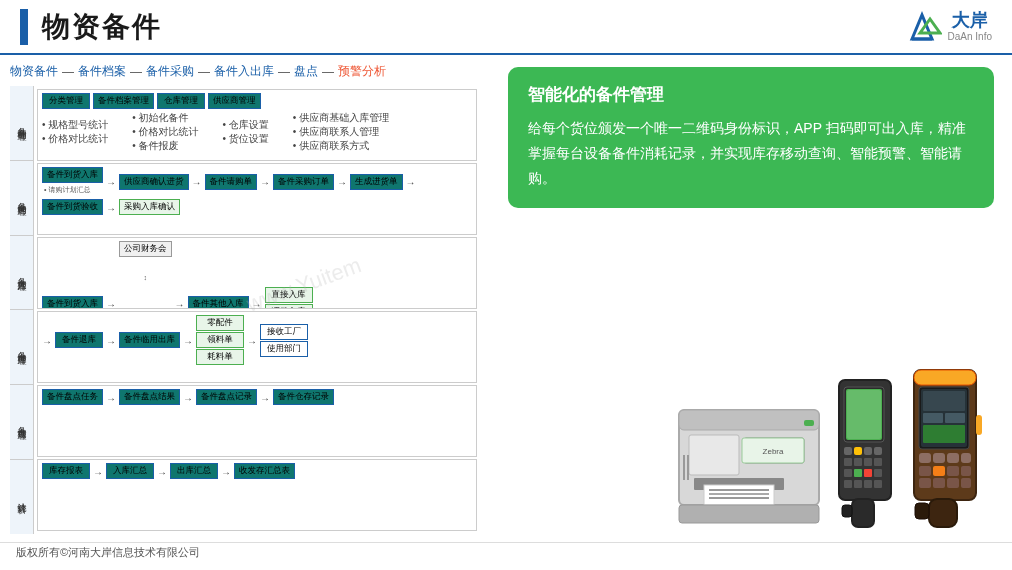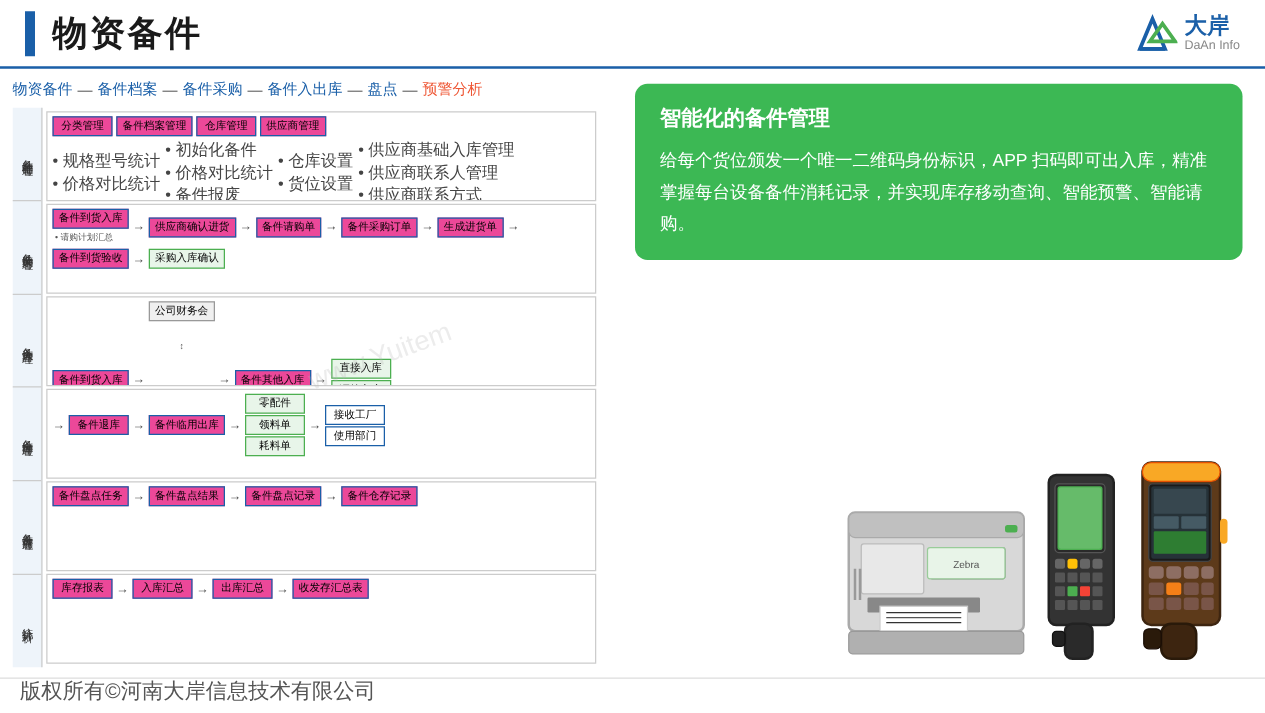--- a/index.html
+++ b/index.html
@@ -39,20 +39,21 @@
       gap: 6px;
     }
     .logo-symbol {
       width: 40px;
       height: 36px;
     }
     .logo-text {
       display: flex;
       flex-direction: column;
       line-height: 1.2;
+      text-align: center;
     }
     .logo-cn {
       font-size: 18px;
       font-weight: bold;
       color: #1a5fa8;
     }
     .logo-en {
       font-size: 10px;
       color: #888;
     }
@@ -136,21 +137,21 @@
       align-items: flex-end;
     }
 
     
     .footer {
       height: 20px;
       display: flex;
       align-items: center;
       padding: 0 16px;
       border-top: 1px solid #ddd;
-      font-size: 17px;
+      font-size: 11px;
       color: #555;
     }
 
     
     .watermark {
       position: absolute;
       top: 50%;
       left: 30%;
       transform: translate(-50%, -50%) rotate(-20deg);
       font-size: 22px;
@@ -162,21 +163,21 @@
 
     .small-box {
       display: inline-block;
       border: 1px solid #1a5fa8;
       padding: 1px 4px;
       font-size: 8.5px;
       background: #fff;
       text-align: center;
       min-width: 48px;
     }
-    .small-box.fill-blue { background: #ec4899; }
+    .small-box.fill-blue { background: #0f766e; }
     .small-box.fill-green { background: #e8f5e9; border-color: #4caf50; }
     .small-box.fill-gray { background: #f0f0f0; border-color: #999; }
 
     .mini-arrow { font-size: 10px; color: #444; vertical-align: middle; }
 
     .flex-row {
       display: flex;
       align-items: center;
       gap: 3px;
       flex-wrap: wrap;
@@ -291,21 +292,21 @@
 
       <div class="diag-sections-area">
 
         <div class="diag-row-section">
           <div class="flex-row">
             <div class="small-box fill-blue">分类管理</div>
             <div class="small-box fill-blue">备件档案管理</div>
             <div class="small-box fill-blue">仓库管理</div>
             <div class="small-box fill-blue">供应商管理</div>
           </div>
-          <div class="flex-row" style="font-size:13px; color:#444; gap:4px;">
+          <div class="flex-row" style="font-size:10px; color:#444; gap:24px;">
             <div style="display:flex;flex-direction:column;min-width:48px;">
               <span>• <span>规格型号统计</span></span>
               <span>• <span>价格对比统计</span></span>
             </div>
             <div style="display:flex;flex-direction:column;min-width:52px;">
               <span>• <span>初始化备件</span></span>
               <span>• <span>价格对比统计</span></span>
               <span>• <span>备件报废</span></span>
             </div>
             <div style="display:flex;flex-direction:column;min-width:40px;">

